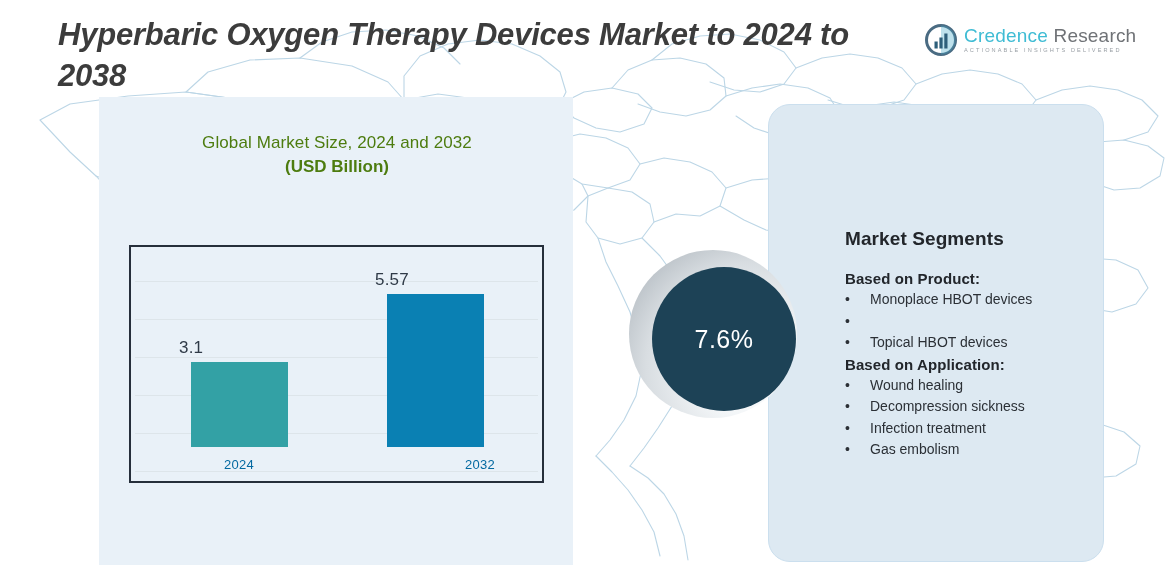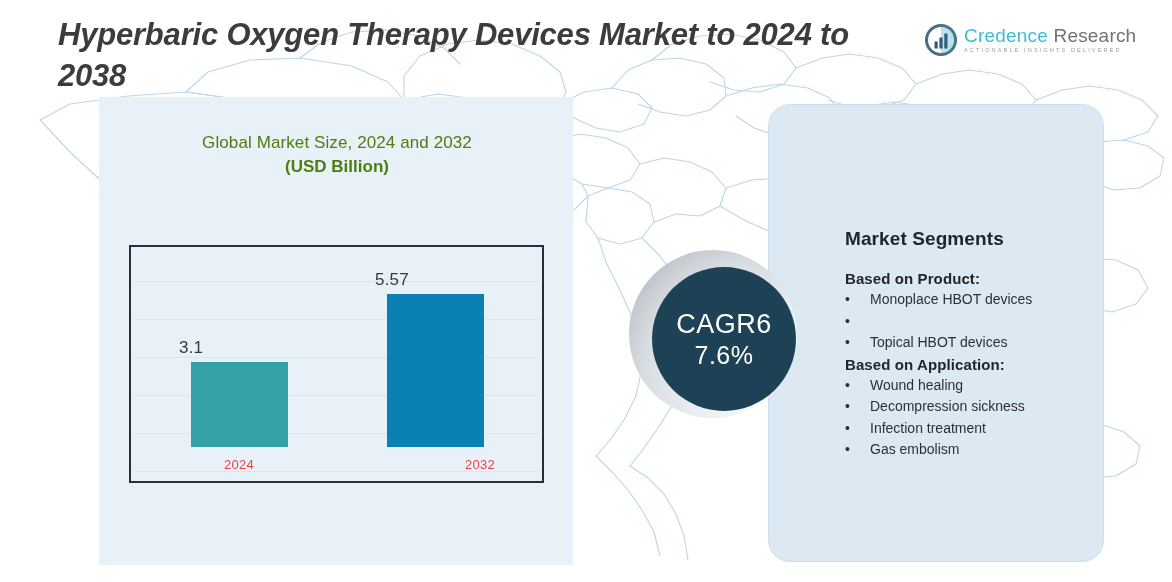--- a/index.html
+++ b/index.html
@@ -145,21 +145,21 @@
     text-align: left;
     font-size: 17px;
     color: #2f3a47;
     letter-spacing: 0.2px;
   }
   .bar-cat {
     position: absolute;
     bottom: 9px;
     text-align: center;
     font-size: 13px;
-    color: #ef4444;
+    color: #0369a1;
     letter-spacing: 0.3px;
   }
 
   
   .globe {
     position: absolute;
     left: 629px; top: 250px;
     width: 168px; height: 168px;
     border-radius: 50%;
     background: radial-gradient(circle at 72% 70%, #ffffff 0%, #f2f5f7 32%, #d8dde1 62%, #b9c0c6 84%, #ced4d8 100%);
@@ -300,21 +300,20 @@
         <div class="bar-value" style="left: 48px; width: 120px; bottom: 123px;">3.1</div>
         <div class="bar-cat" style="left: 48px; width: 120px;">2024</div>
         <div class="bar" style="left: 255.5px; width: 97px; height: 153px; background: rgb(10, 128, 179);"></div>
         <div class="bar-value" style="left: 244px; width: 120px; bottom: 191px;">5.57</div>
         <div class="bar-cat" style="left: 244px; width: 120px; text-align: right;">2032</div>
       </div>
   </div>
 
   <div class="globe"></div>
   <div class="cagr-circle">
-    <div class="cagr-l1">CAGR6</div>
     <div class="cagr-l2">7.6%</div>
   </div>
 
   <div class="segments">
     <div class="seg-title">Market Segments</div>
     <div id="segment-groups">
         <div class="seg-group-label">Based on Product:</div>
         <ul class="seg-list">
           <li class="seg-item">
             <span class="seg-bullet">•</span>

